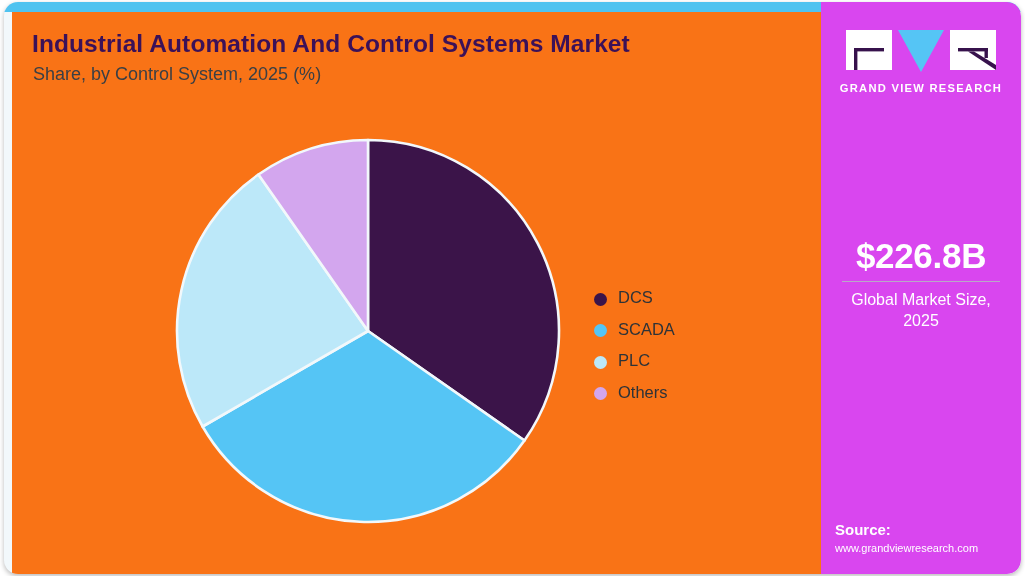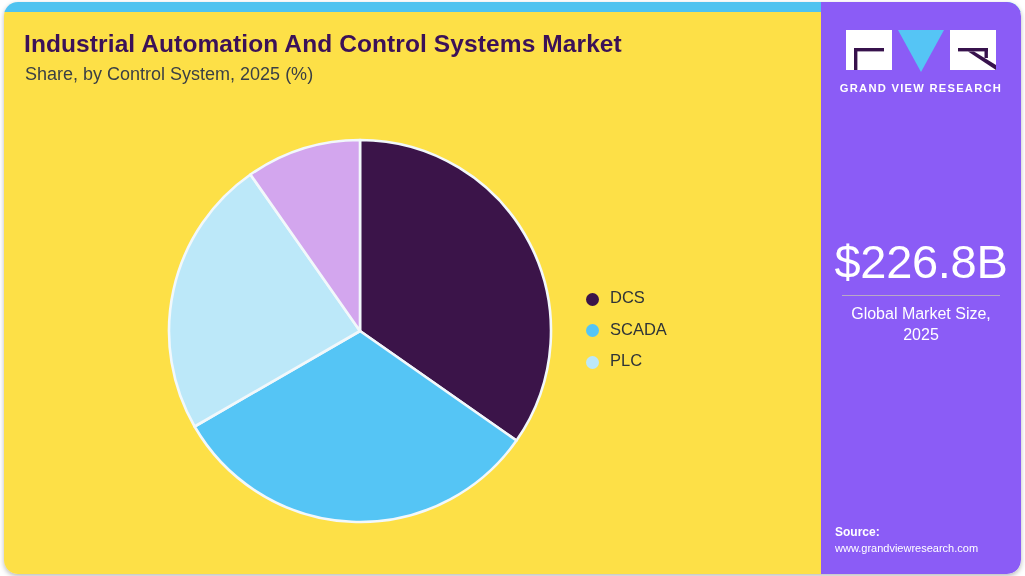--- a/index.html
+++ b/index.html
@@ -25,23 +25,23 @@
     overflow:hidden;
   }
   .top-accent{
     position:absolute;
     left:0;top:0;
     width:1017px;height:10px;
     background:#4fc3f0;
   }
   .left-panel{
     position:absolute;
-    left:0;top:10px;
+    left:8px;top:10px;
     width:817px;height:562px;
-    background:#fde047;
+    background:#f97316;
   }
   .title{
     position:absolute;
     left:20px;top:18px;
     width:760px;
     font-size:24.5px;
     font-weight:bold;
     color:#3b1158;
     letter-spacing:0.1px;
     white-space:nowrap;
@@ -82,21 +82,21 @@
   .legend-label{
     font-size:16.5px;
     color:#2e3338;
     line-height:1;
   }
   
   .right-panel{
     position:absolute;
     right:0;top:0;
     width:200px;height:572px;
-    background:#8b5cf6;
+    background:#d946ef;
     border-radius:0 14px 14px 0;
   }
   .logo-block{
     position:absolute;
     left:0;top:26px;
     width:200px;
     text-align:center;
   }
   .logo-mark{
     display:block;
@@ -109,22 +109,22 @@
     color:#ffffff;
     letter-spacing:1.25px;
   }
   .stat-block{
     position:absolute;
     left:0;top:234px;
     width:200px;
     text-align:center;
   }
   .stat-value{
-    font-size:47px;
-    font-weight:normal;
+    font-size:35px;
+    font-weight:bold;
     color:#ffffff;
     letter-spacing:-0.3px;
     line-height:1.12;
   }
   .stat-divider{
     width:158px;height:1px;
     background:#b9a8c6;
     margin:6px auto 7px auto;
   }
   .stat-caption{
@@ -133,21 +133,21 @@
     line-height:1.33;
     padding:0 14px;
   }
   .source-block{
     position:absolute;
     left:14px;bottom:18px;
     width:186px;
     text-align:left;
   }
   .source-label{
-    font-size:12px;
+    font-size:15px;
     font-weight:bold;
     color:#ffffff;
     line-height:1.45;
   }
   .source-url{
     font-size:11px;
     font-weight:normal;
     color:#ffffff;
     line-height:1.35;
     white-space:nowrap;
@@ -180,20 +180,24 @@
             <span class="legend-dot" style="background: rgb(59, 20, 73);"></span>
             <span class="legend-label">DCS</span>
           </div>
           <div class="legend-row">
             <span class="legend-dot" style="background: rgb(85, 197, 245);"></span>
             <span class="legend-label">SCADA</span>
           </div>
           <div class="legend-row">
             <span class="legend-dot" style="background: rgb(188, 232, 249);"></span>
             <span class="legend-label">PLC</span>
+          </div>
+          <div class="legend-row">
+            <span class="legend-dot" style="background: rgb(211, 166, 238);"></span>
+            <span class="legend-label">Others</span>
           </div>
         </div>
 
     </div>
 
     <div class="right-panel">
 
       <div class="logo-block">
         <svg class="logo-mark" width="150" height="46" viewBox="0 0 150 46">
 

